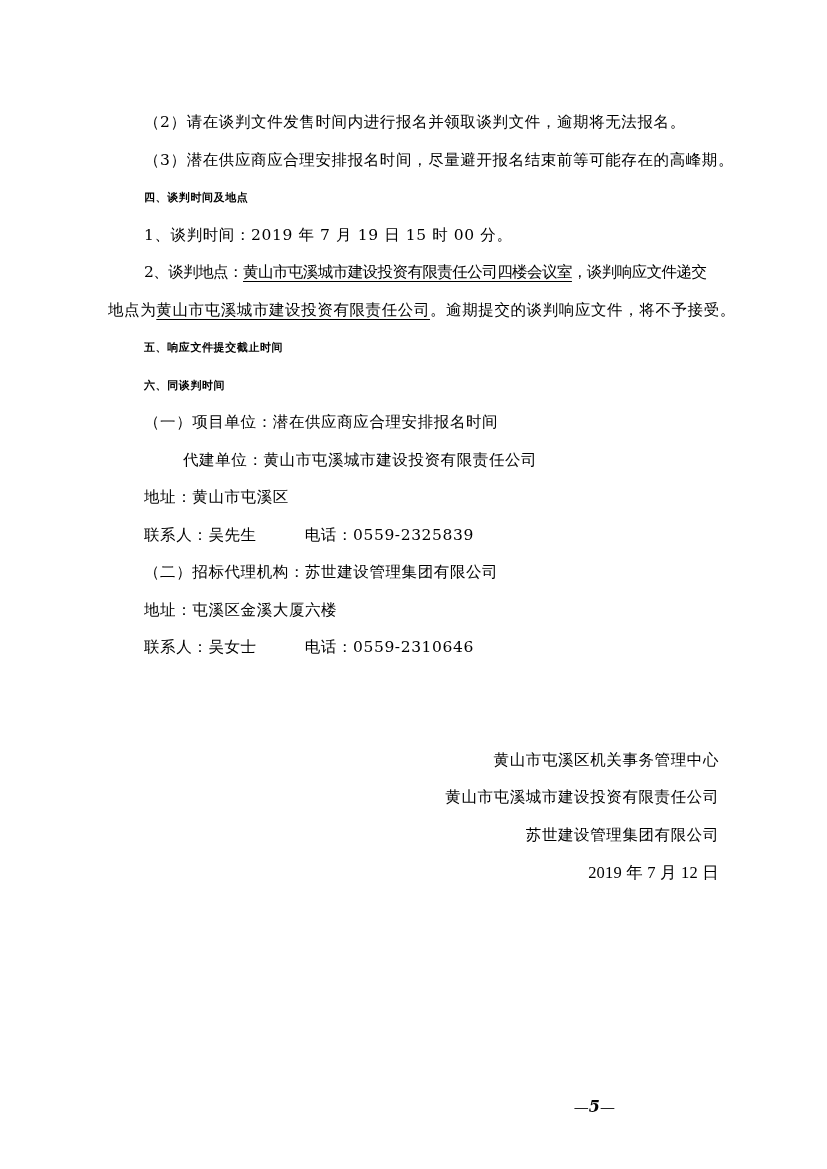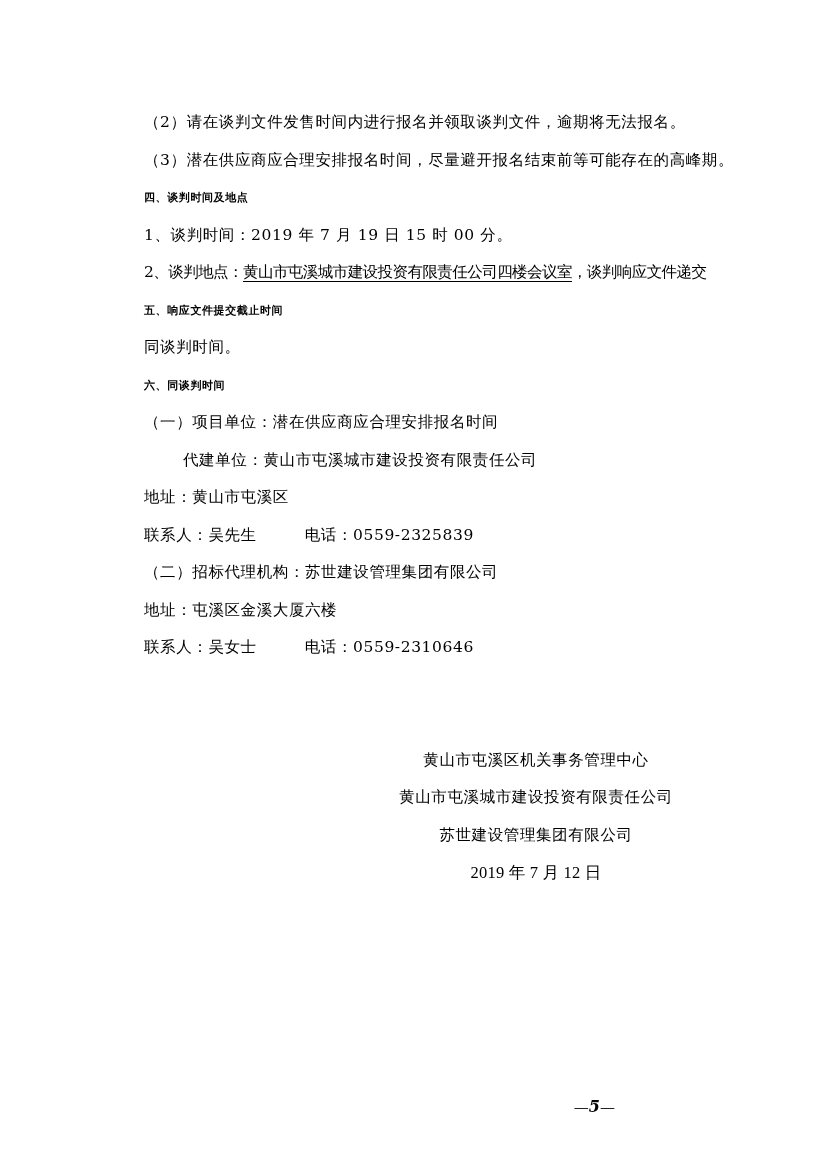--- a/index.html
+++ b/index.html
@@ -43,21 +43,21 @@
     text-underline-offset: 4px;
     text-decoration-thickness: 1px;
   }
   .phone-spacer {
     display: inline-block;
     width: 48px;
   }
   .sig-line {
     margin-left: 245px;
     width: 366px;
-    text-align: center;
+    text-align: right;
   }
   .date-line {
     font-family: Liberation Serif, serif;
     font-size: 16.5px;
     letter-spacing: 0.2px;
   }
   .page-number {
     position: absolute;
     top: 1096px;
     right: 155px;
@@ -82,24 +82,24 @@
     <div class="line indent">（2）请在谈判文件发售时间内进行报名并领取谈判文件，逾期将无法报名。</div>
 
     <div class="line indent">（3）潜在供应商应合理安排报名时间，尽量避开报名结束前等可能存在的高峰期。</div>
 
     <div class="line indent heading">四、谈判时间及地点</div>
 
     <div class="line indent">1、谈判时间：2019 年 7 月 19 日 15 时 00 分。</div>
 
     <div class="line indent tight"><span>2、谈判地点：</span><span class="uline">黄山市屯溪城市建设投资有限责任公司四楼会议室</span><span>，谈判响应文件递交</span></div>
 
+    <div class="line"><span>地点为</span><span class="uline">黄山市屯溪城市建设投资有限责任公司</span><span>。逾期提交的谈判响应文件，将不予接受。</span></div>
 
     <div class="line indent heading">五、响应文件提交截止时间</div>
 
-    <div class="line indent">同谈判时间。</div>
 
     <div class="line indent heading">六、同谈判时间</div>
 
     <div class="line indent">（一）项目单位：潜在供应商应合理安排报名时间</div>
 
     <div class="line indent2">代建单位：黄山市屯溪城市建设投资有限责任公司</div>
 
     <div class="line indent">地址：黄山市屯溪区</div>
 
     <div class="line indent"><span>联系人：吴先生</span><span class="phone-spacer"></span><span>电话：0559-2325839</span></div>

